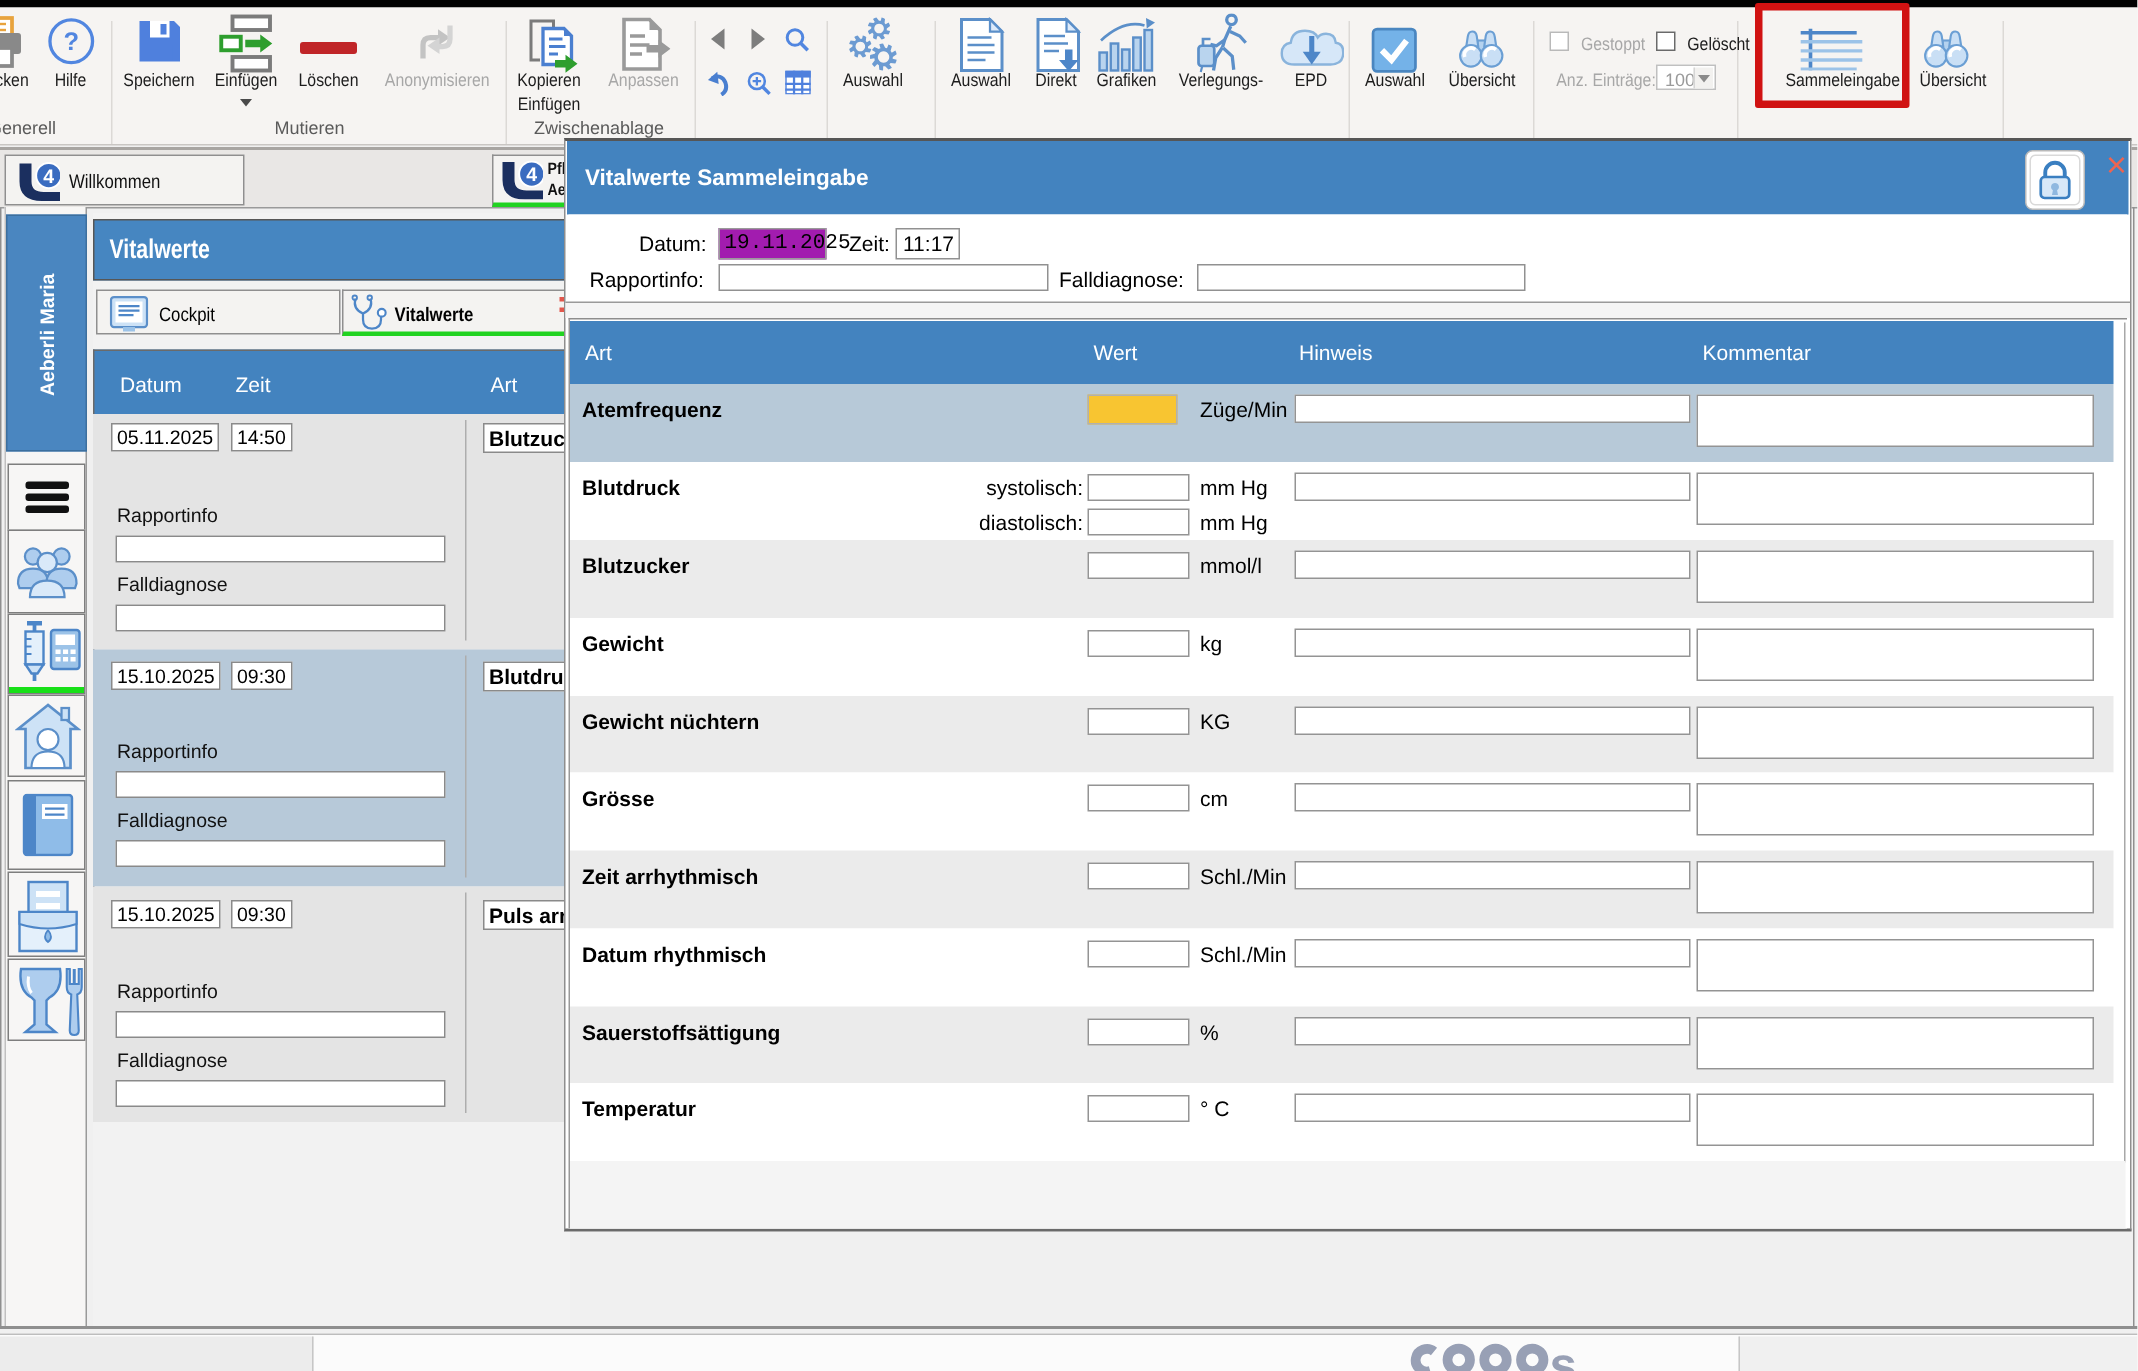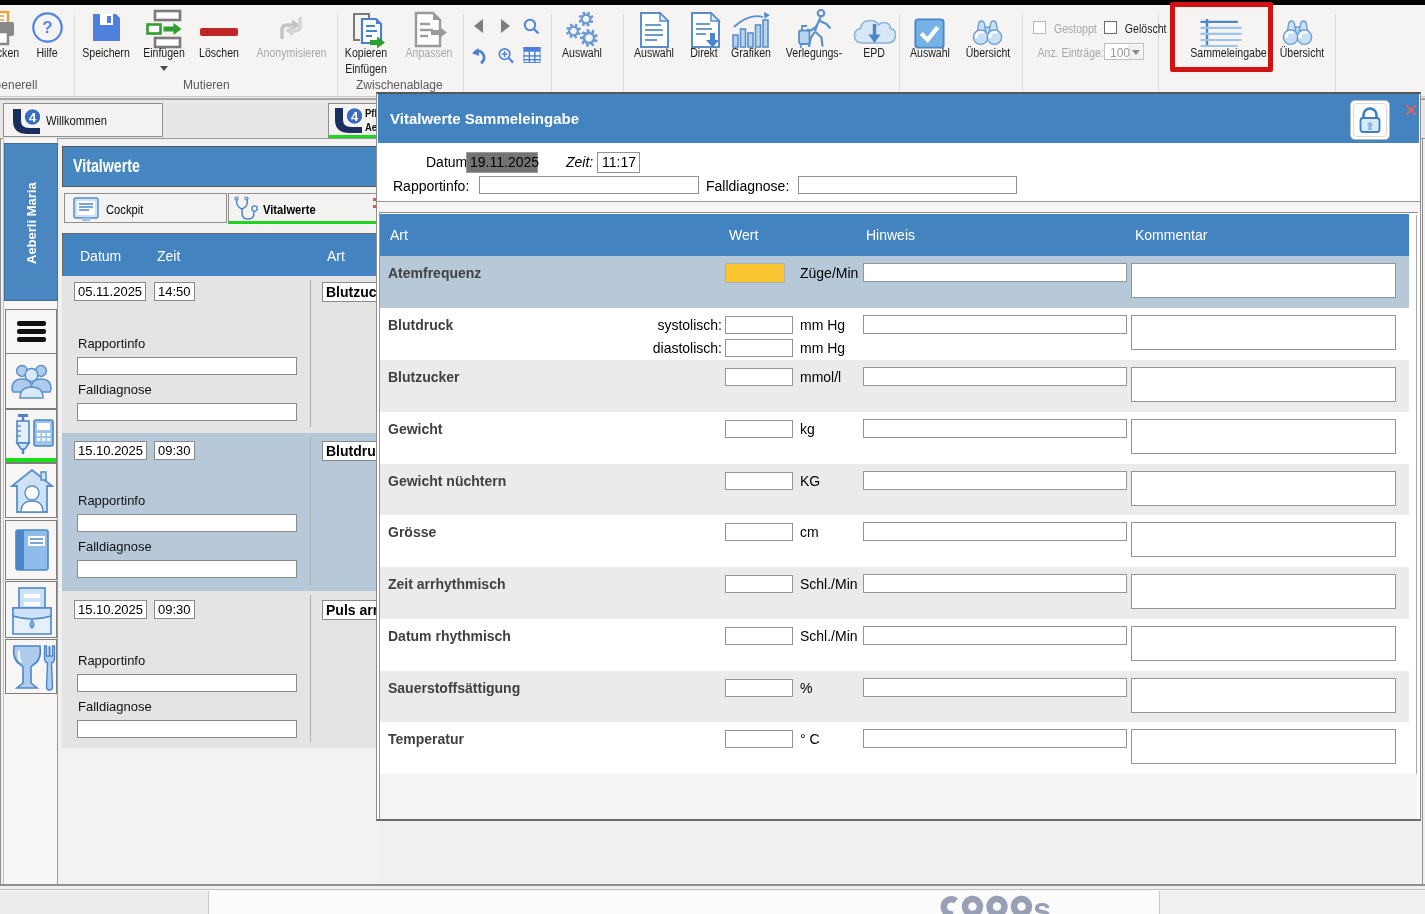--- a/index.html
+++ b/index.html
@@ -46,21 +46,21 @@
   
   #dlg { position:absolute; left:376px; top:64px; width:1045px; height:729px; background:#fff; border:1px solid #8e8e8e; border-top:2px solid #565656; border-bottom:2px solid #6a6a6a; z-index:10;margin-top:28px; }
   #dlghead { position:absolute; left:1px; top:0px; width:1041px; height:49px; background:#4383bf; }
   #dlghead .t { position:absolute; left:12px; top:16px; color:#fff; font-weight:bold; font-size:15px; }
   #dform { position:absolute; left:2px; top:49px; width:1039px; height:59px; background:#fff; }
   .dl { position:absolute; font-size:14px; color:#000; }
   .din { position:absolute; background:#fff; border:1px solid #919191; font-size:14px; }
   #dtable { position:absolute; left:2px; top:118px; width:1039px; height:607px; background:#fff; border-top:1px solid #8e8e8e; border-left:1px solid #999; }
   #dthead { position:absolute; left:0; top:1px; width:1029px; height:42px; background:#4383bf; color:#fff; font-size:14px; }
   .drow { position:absolute; left:0; width:1029px; }
-  .drow .nm { position:absolute; left:8px; top:9px; font-size:14px; font-weight:bold; color:#404040; }
+  .drow .nm { position:absolute; left:8px; top:9px; font-size:14px; font-weight:bold; color:#000000; }
   .drow .sub { position:absolute; font-size:14px; color:#000; text-align:right; width:95px; }
   .wert { position:absolute; left:345px; width:68px; height:18px; background:#fff; border:1px solid #949494; }
   .unit { position:absolute; left:420px; font-size:14px; color:#000; }
   .hinw { position:absolute; left:483px; width:264px; height:19px; background:#fff; border:1px solid #949494; }
   .komm { position:absolute; left:751px; width:265px; height:35px; background:#fff; border:1px solid #949494; }
 </style>
 </head>
 <body>
   <div class="abs" style="left:0;top:0;width:1425px;height:5px;background:#020202;"></div>
 
@@ -489,22 +489,22 @@
           <rect x="1.5" y="12" width="19" height="14" rx="2.5" fill="#d7e8f8" stroke="#3a7fc1" stroke-width="1.8"></rect>
           <path d="M11 16 a2.6 2.6 0 0 1 1.4 4.8 l0.6 3.2 h-4 l0.6 -3.2 a2.6 2.6 0 0 1 1.4 -4.8 z" fill="#8fb8e0"></path>
         </svg>
       </div>
       <svg class="abs" style="left:1027px;top:10px" width="12" height="12" viewBox="0 0 14 14">
         <path d="M1.5 1.5 L12.5 12.5 M12.5 1.5 L1.5 12.5" stroke="#ee6450" stroke-width="2"></path>
       </svg>
     </div>
     <div id="dform">
       <span class="dl" style="left:47px;top:11px;">Datum:</span>
-      <div class="din" style="left:87px;top:9px;width:72px;height:21px;background:#737373;border-color:#9a9a9a;padding:1px 3px;">19.11.2025</div>
-      <span class="dl" style="left:187px;top:11px;font-style:italic;">Zeit:</span>
+      <div class="din" style="left:100px;top:9px;width:72px;height:21px;background:#a21caf;border-color:#9a9a9a;padding:1px 3px;font-family:Liberation Mono, monospace;">19.11.2025</div>
+      <span class="dl" style="left:187px;top:11px;">Zeit:</span>
       <div class="din" style="left:218px;top:9px;width:43px;height:21px;padding:1px 4px;">11:17</div>
       <span class="dl" style="left:14px;top:35px;">Rapportinfo:</span>
       <div class="din" style="left:100px;top:33px;width:220px;height:18px;"></div>
       <span class="dl" style="left:327px;top:35px;">Falldiagnose:</span>
       <div class="din" style="left:419px;top:33px;width:219px;height:18px;"></div>
     </div>
     <div class="abs" style="left:0px;top:107px;width:1043px;height:1px;background:#9a9a9a;"></div>
     <div class="abs" style="left:0px;top:108px;width:1043px;height:10px;background:#f5f5f5;"></div>
     <div id="dtable">
       <div id="dthead">

